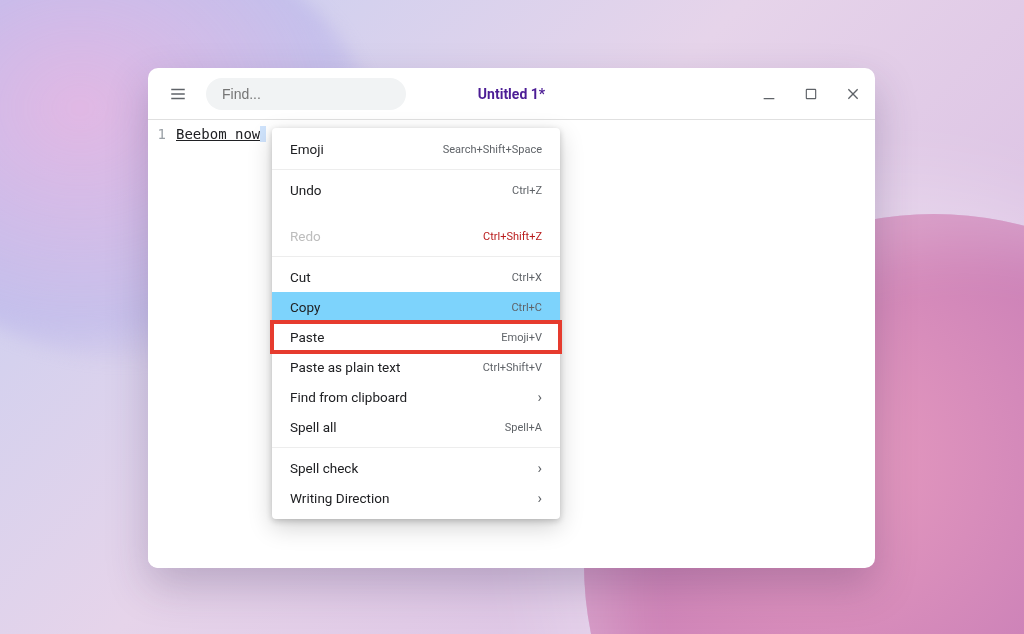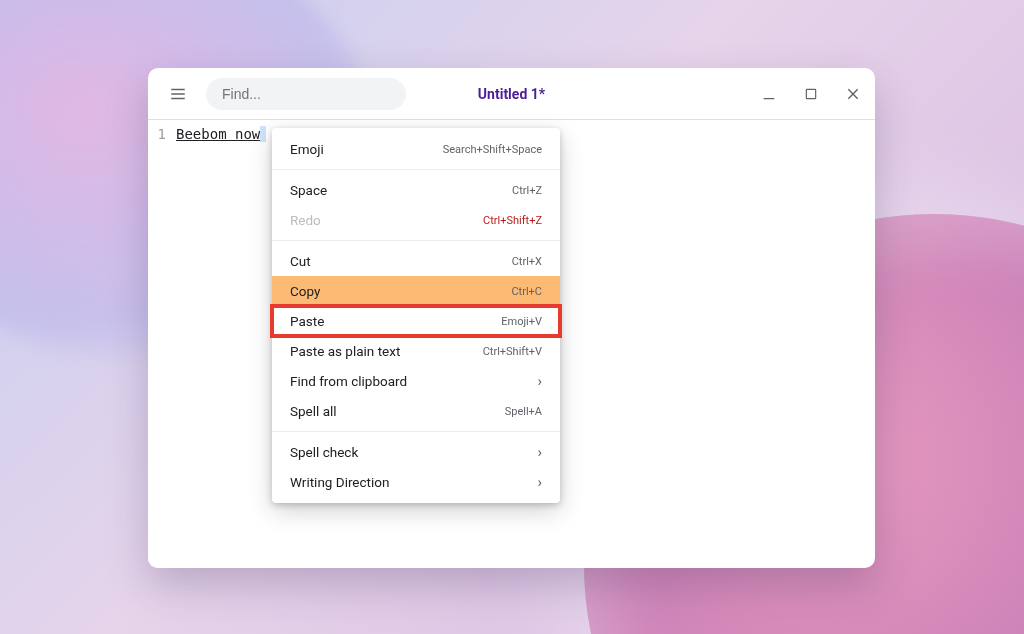--- a/index.html
+++ b/index.html
@@ -76,22 +76,22 @@
   padding: 6px 0;
   font-size: 13.5px; color: #202124;
 }
 .menu-item {
   height: 30px; display: flex; align-items: center;
   padding: 0 18px; justify-content: space-between;
   cursor: default;
 }
 .menu-item .label {}
 .menu-item .shortcut { color: #5f6368; font-size: 11px; }
-.menu-item.hover { background: #fdba74; }
-.menu-item.disabled { color: #bdbdbd; }
+.menu-item.hover { background: #7dd3fc; }
+.menu-item.disabled { color: #bdbdbd; margin-top: 16px; }
 .menu-item.disabled .shortcut { color: #b91c1c; }
 .menu-sep { height: 1px; background: #ededed; margin: 5px 0; }
 .menu-item.highlight {
   outline: 4px solid #e63b2e; outline-offset: -2px; text-align: right;
 }
 .chev { font-size: 15px; color: #5f6368; }
 </style>
 </head>
 <body>
 
@@ -139,21 +139,21 @@
   </div>
 </div>
 
 <div class="menu" id="ctx-menu">
     <div class="menu-item">
       <span class="label">Emoji</span>
       <span class="shortcut">Search+Shift+Space</span>
     </div>
     <div class="menu-sep"></div>
     <div class="menu-item">
-      <span class="label">Space</span>
+      <span class="label">Undo</span>
       <span class="shortcut">Ctrl+Z</span>
     </div>
     <div class="menu-item disabled">
       <span class="label">Redo</span>
       <span class="shortcut">Ctrl+Shift+Z</span>
     </div>
     <div class="menu-sep"></div>
     <div class="menu-item">
       <span class="label">Cut</span>
       <span class="shortcut">Ctrl+X</span>

